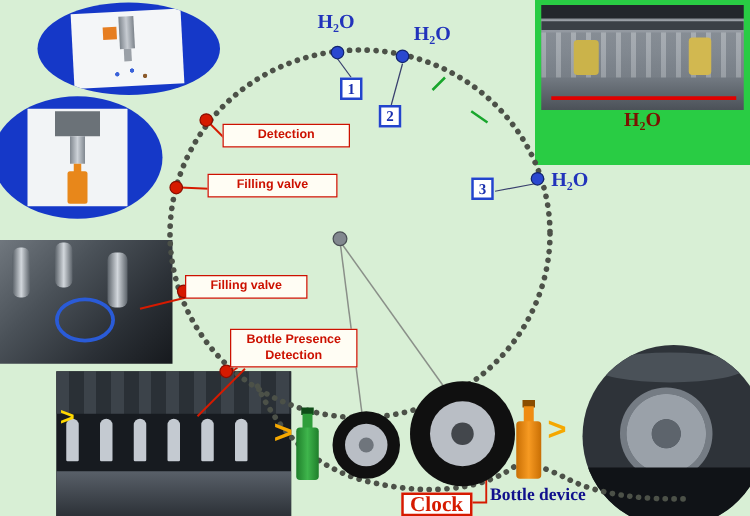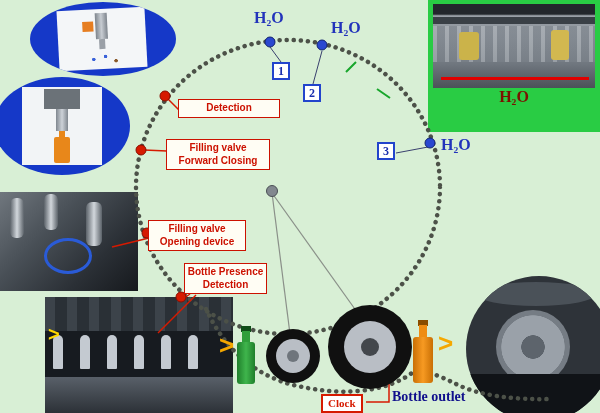--- a/index.html
+++ b/index.html
@@ -138,27 +138,25 @@
 
   <div class="abs h2o" style="left:254px;top:9px">H₂O</div>
   <div class="abs h2o" style="left:331px;top:19px">H₂O</div>
   <div class="abs h2o" style="left:441px;top:136px">H₂O</div>
 
   <div class="abs callout" style="left:178px;top:99px;width:102px">
     <div>Detection</div>
   </div>
   <div class="abs callout" style="left:166px;top:139px;width:104px">
     <div>Filling valve</div>
-    <div>Forward Closing</div>
   </div>
   <div class="abs callout" style="left:148px;top:220px;width:98px">
     <div>Filling valve</div>
-    <div>Opening device</div>
   </div>
-  <div class="abs callout" style="left:184px;top:263px;width:83px">
+  <div class="abs callout" style="left:184px;top:263px;width:102px">
     <div>Bottle Presence</div>
     <div>Detection</div>
   </div>
 
-  <div class="abs serifB navylbl" style="left:392px;top:389px">Bottle outlet</div>
-  <div class="abs serifB" style="left:321px;top:394px;border:2px solid #d61a00;background:#fff;color:#d61a00;font-size:11px;line-height:13px;padding:1px 5px;z-index:6">Clock</div>
+  <div class="abs serifB navylbl" style="left:392px;top:389px">Bottle device</div>
+  <div class="abs serifB" style="left:321px;top:394px;border:2px solid #d61a00;background:#fff;color:#d61a00;font-size:17px;line-height:13px;padding:1px 5px;z-index:6">Clock</div>
 
 </div>
 
 </body></html>

